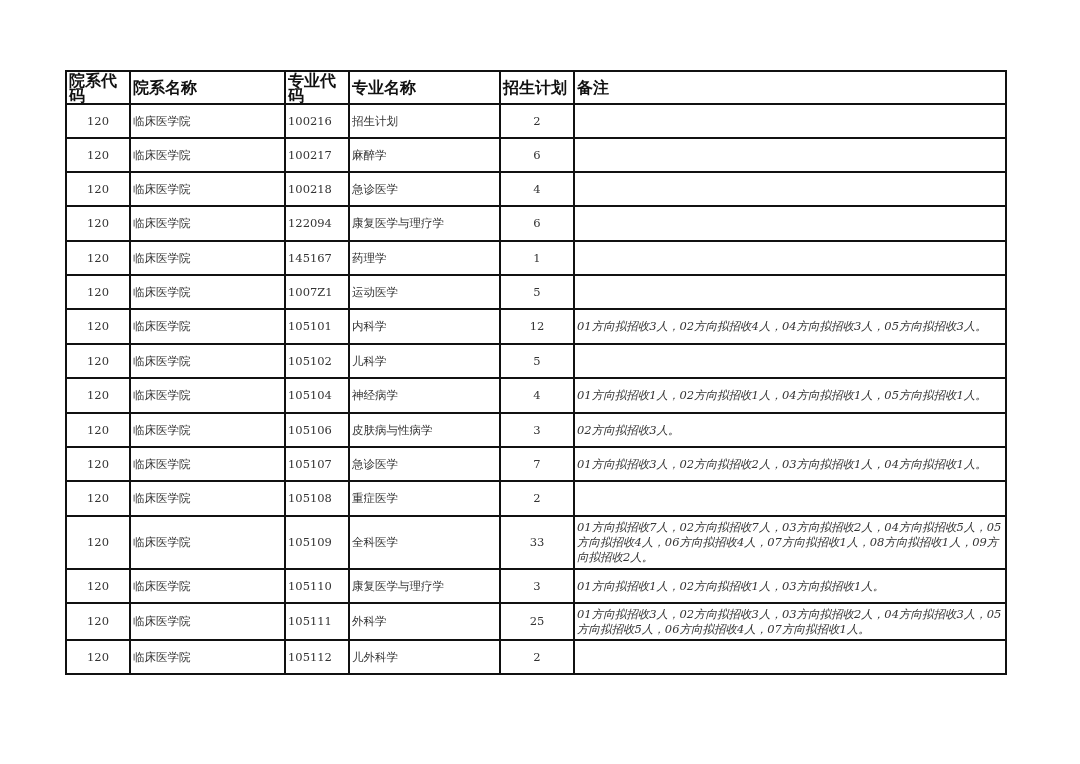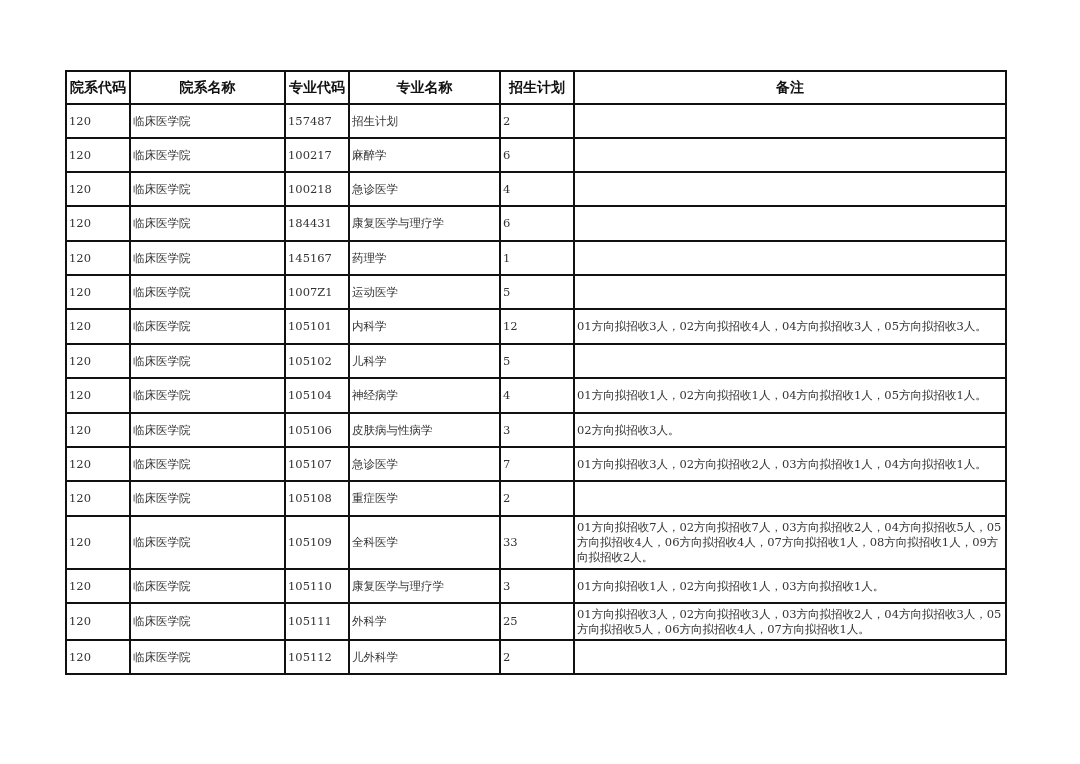--- a/index.html
+++ b/index.html
@@ -3,24 +3,24 @@
 <meta charset="utf-8">
 <style>
   html, body { margin: 0; padding: 0; background: #ffffff; }
   body { width: 1080px; height: 764px; position: relative; overflow: hidden;
          font-family: "DejaVu Serif", "Liberation Serif", serif; color: #333; }
   table.grid { position: absolute; left: 65px; top: 70px; border-collapse: collapse;
                table-layout: fixed; width: 940px; }
   table.grid td, table.grid th { border: 2px solid #111; padding: 0 2px; font-size: 11.5px;
                line-height: 15px; overflow: hidden; vertical-align: middle; }
   table.grid th { font-family: "DejaVu Sans", "Liberation Sans", sans-serif; font-weight: bold;
-               color: #111; font-size: 14px; text-align: center; height: 31px; }
-  td.c { text-align: left; margin-left: 12px; }
+               color: #111; font-size: 16px; text-align: left; height: 31px; }
+  td.c { text-align: center; margin-left: 12px; }
   td.l { text-align: left; }
-  td.remark { font-size: 11px; line-height: 15px; color: #333; padding-left: 2px; word-break: break-all; }
+  td.remark { font-size: 11px; line-height: 15px; color: #333; padding-left: 2px; word-break: break-all; font-style: italic; }
 </style>
 </head>
 <body>
 
 <table class="grid">
   <colgroup>
     <col style="width:64px">
     <col style="width:155px">
     <col style="width:64px">
     <col style="width:151px">
@@ -34,21 +34,21 @@
       <th>专业代码</th>
       <th>专业名称</th>
       <th>招生计划</th>
       <th>备注</th>
     </tr>
   </thead>
   <tbody id="tbody">
       <tr style="height: 34px;">
         <td class="c">120</td>
         <td class="l">临床医学院</td>
-        <td class="l">157487</td>
+        <td class="l">100216</td>
         <td class="l">招生计划</td>
         <td class="c">2</td>
         <td class="l remark"></td>
       </tr>
       <tr style="height: 34px;">
         <td class="c">120</td>
         <td class="l">临床医学院</td>
         <td class="l">100217</td>
         <td class="l">麻醉学</td>
         <td class="c">6</td>
@@ -58,21 +58,21 @@
         <td class="c">120</td>
         <td class="l">临床医学院</td>
         <td class="l">100218</td>
         <td class="l">急诊医学</td>
         <td class="c">4</td>
         <td class="l remark"></td>
       </tr>
       <tr style="height: 35px;">
         <td class="c">120</td>
         <td class="l">临床医学院</td>
-        <td class="l">184431</td>
+        <td class="l">122094</td>
         <td class="l">康复医学与理疗学</td>
         <td class="c">6</td>
         <td class="l remark"></td>
       </tr>
       <tr style="height: 34px;">
         <td class="c">120</td>
         <td class="l">临床医学院</td>
         <td class="l">145167</td>
         <td class="l">药理学</td>
         <td class="c">1</td>

